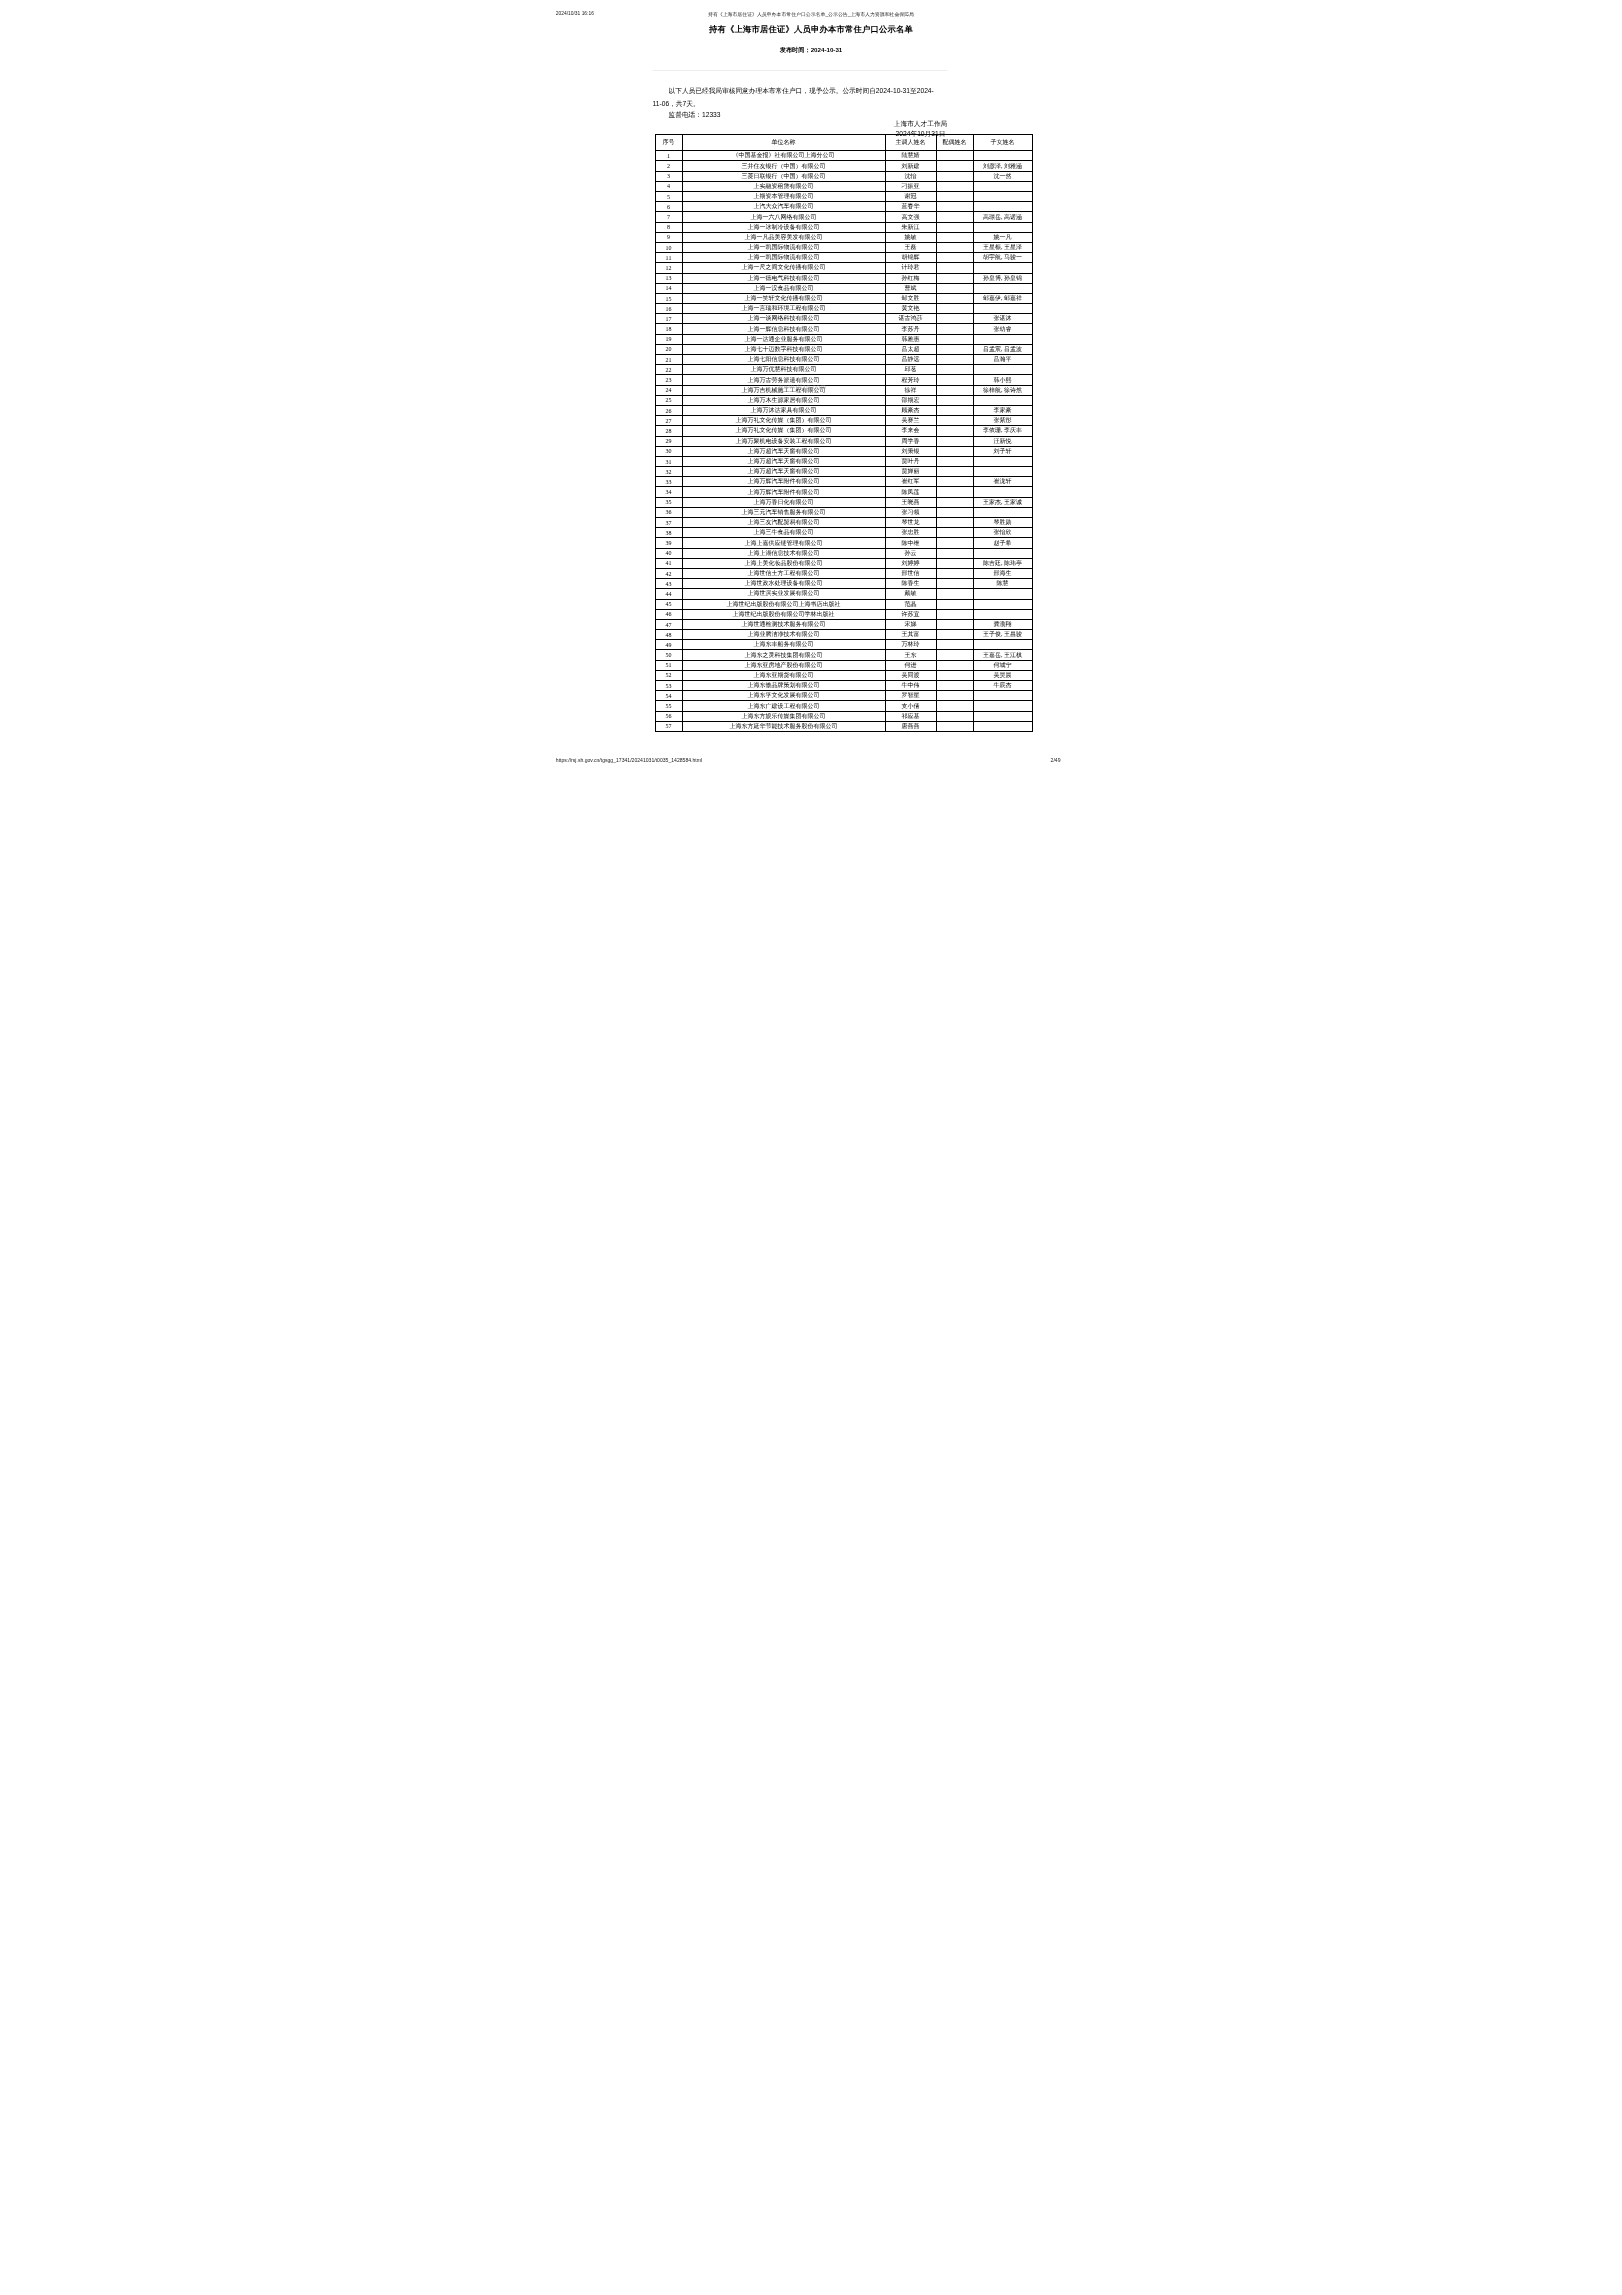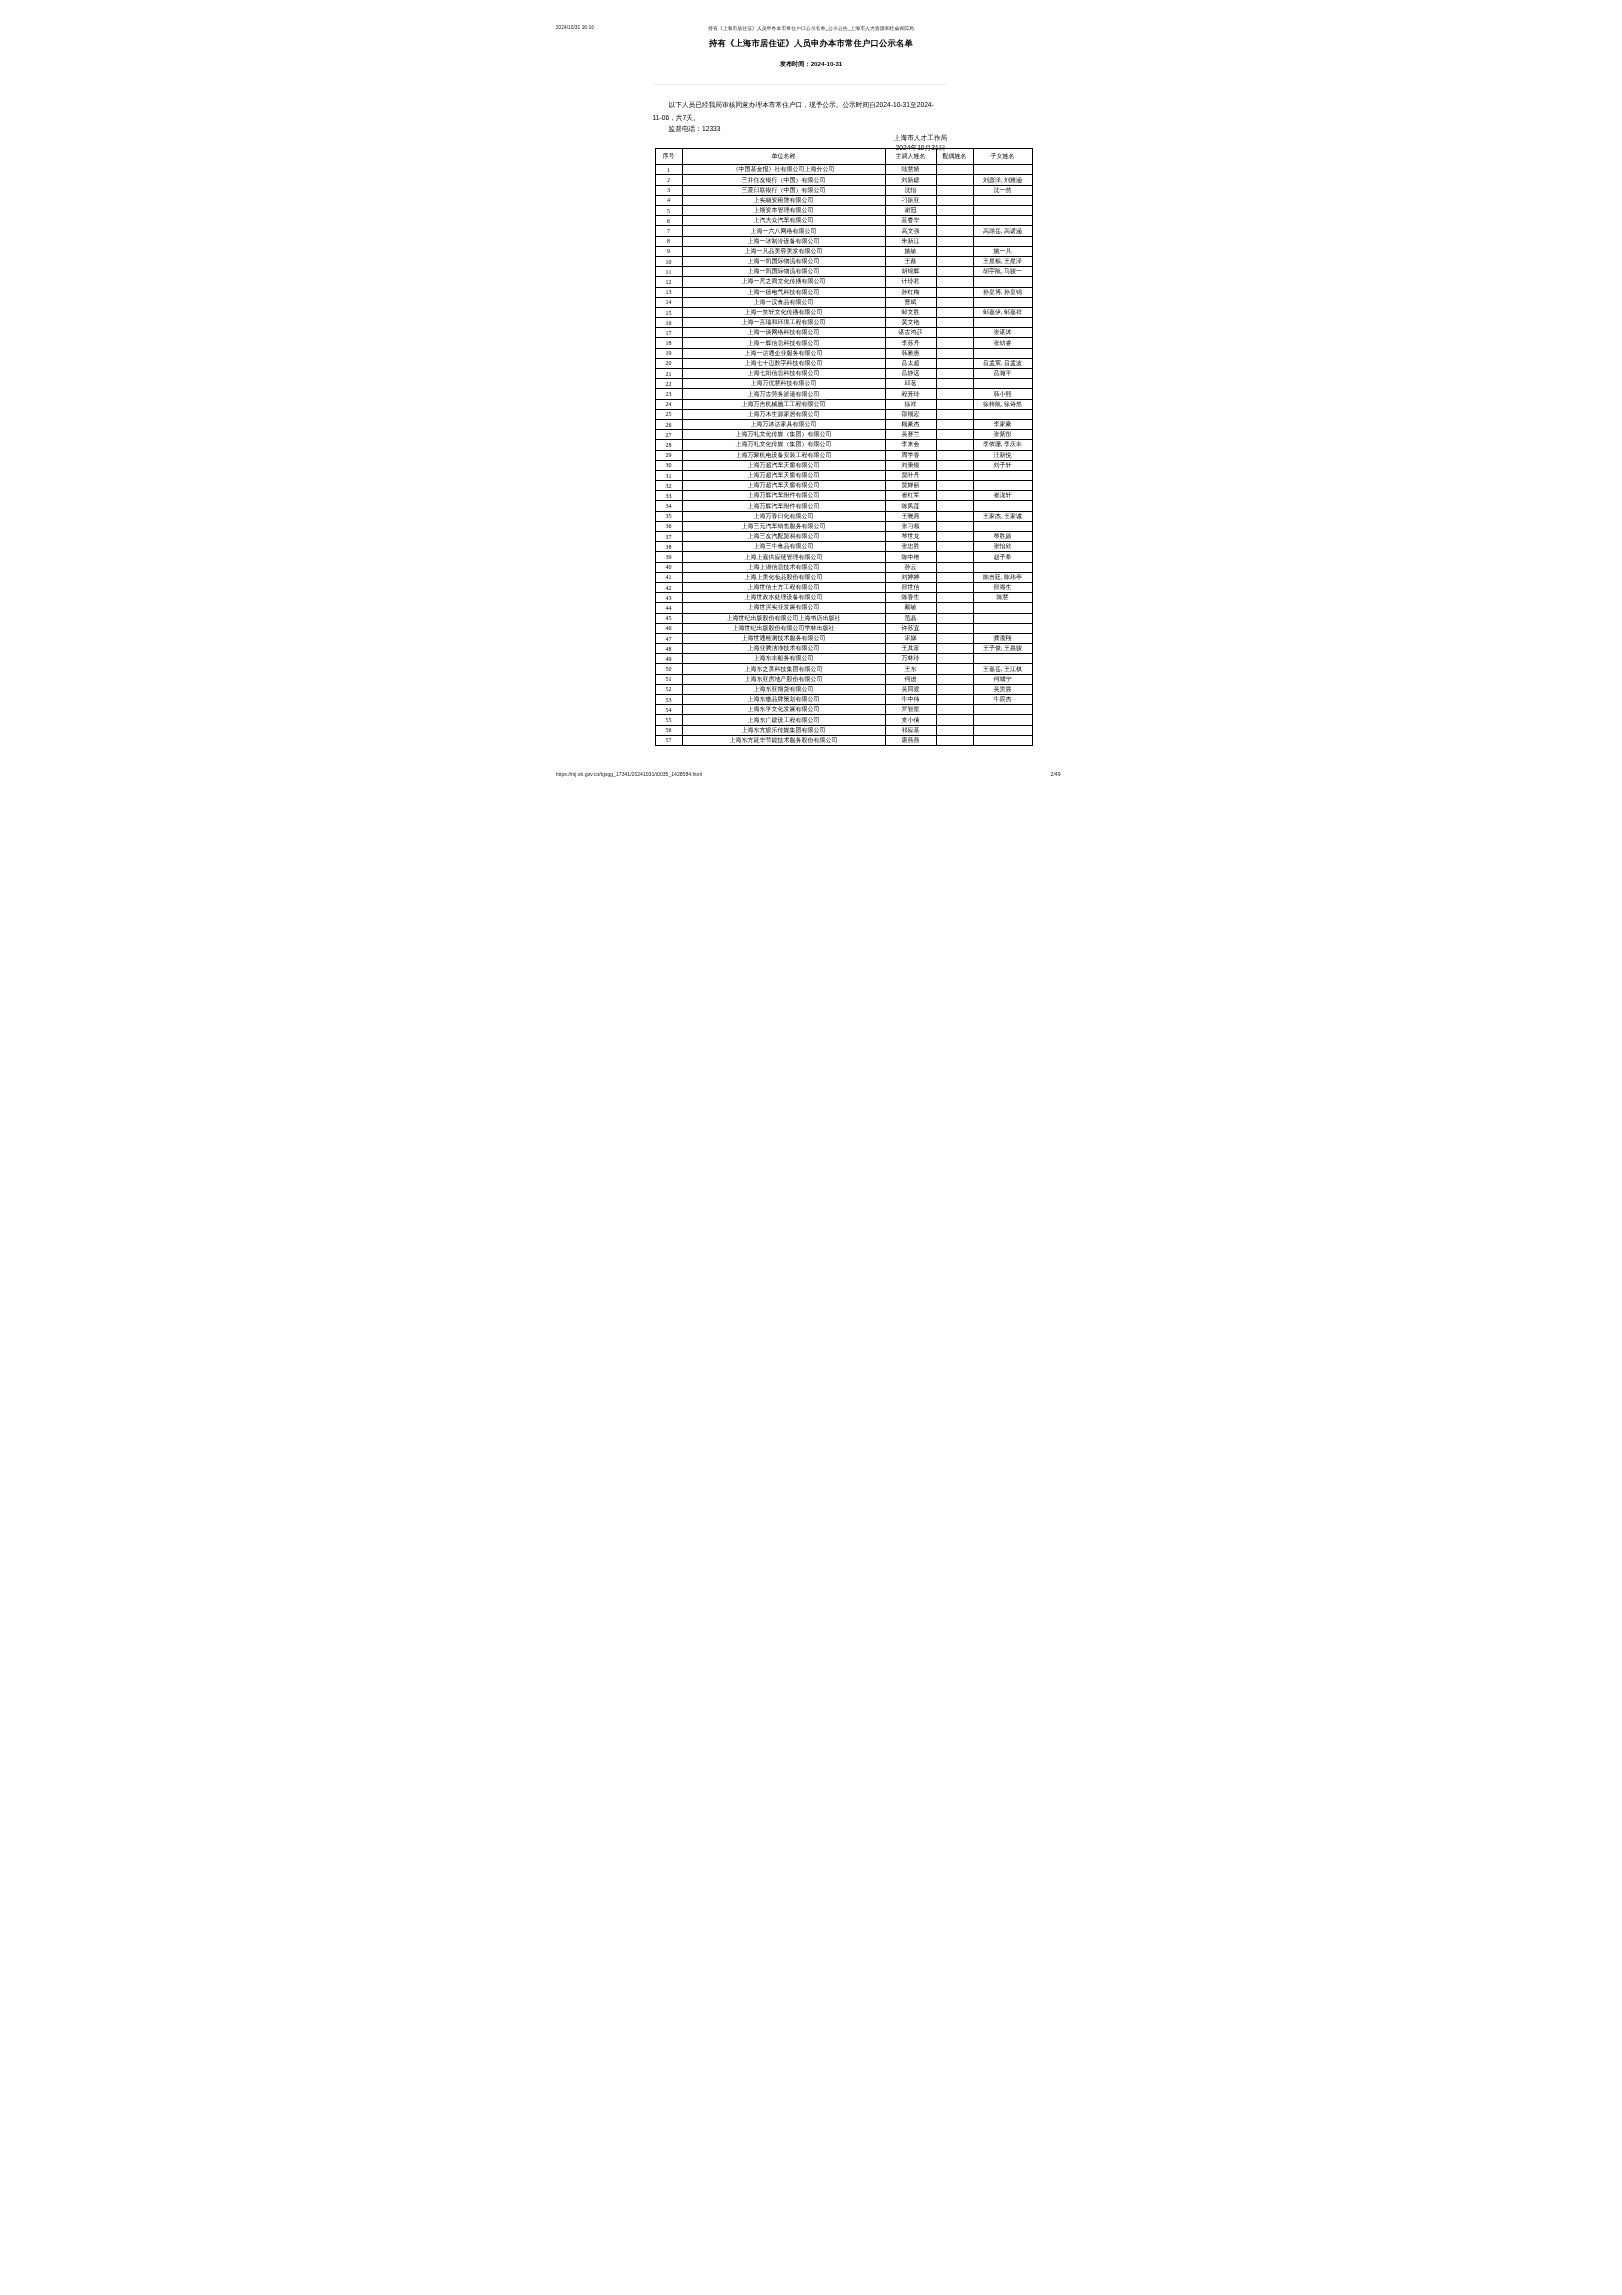--- a/index.html
+++ b/index.html
@@ -1,20 +1,20 @@
 <!DOCTYPE html>
 <html style="font-size:7.4px"><head>
 <meta charset="utf-8">
 <style>
   html, body { margin: 0; padding: 0; background: #ffffff; }
   .page {
     position: relative;
     width: 541px;
     height: 765px;
-    margin: 16px auto;
+    margin: 2px auto;
     background: #ffffff;
     font-family: "Liberation Serif", "DejaVu Serif", serif;
     color: #000;
   }
   
   .print-header {
     position: absolute;
     top: 8.8px; left: 15.3px; right: 15.3px;
     font-family: "Liberation Sans", "DejaVu Sans", sans-serif;
     font-size: 4.9px;

